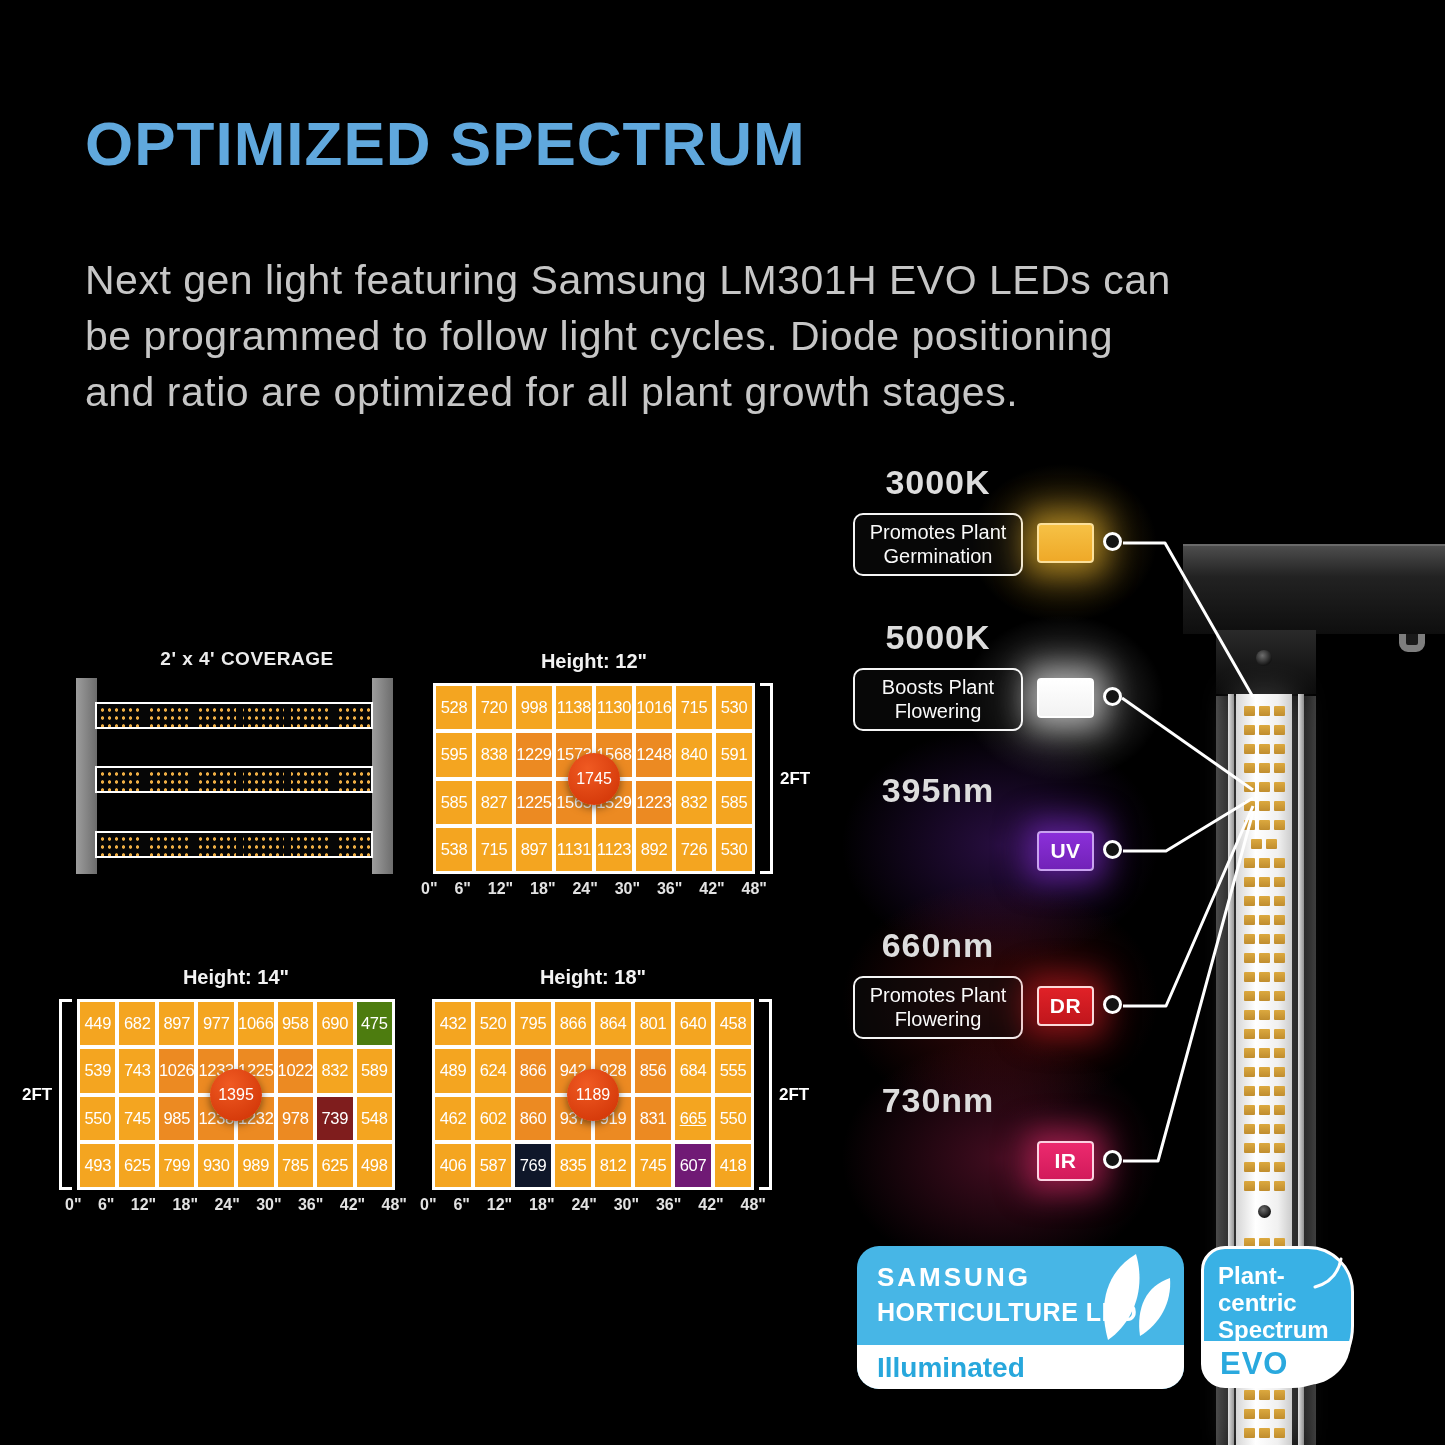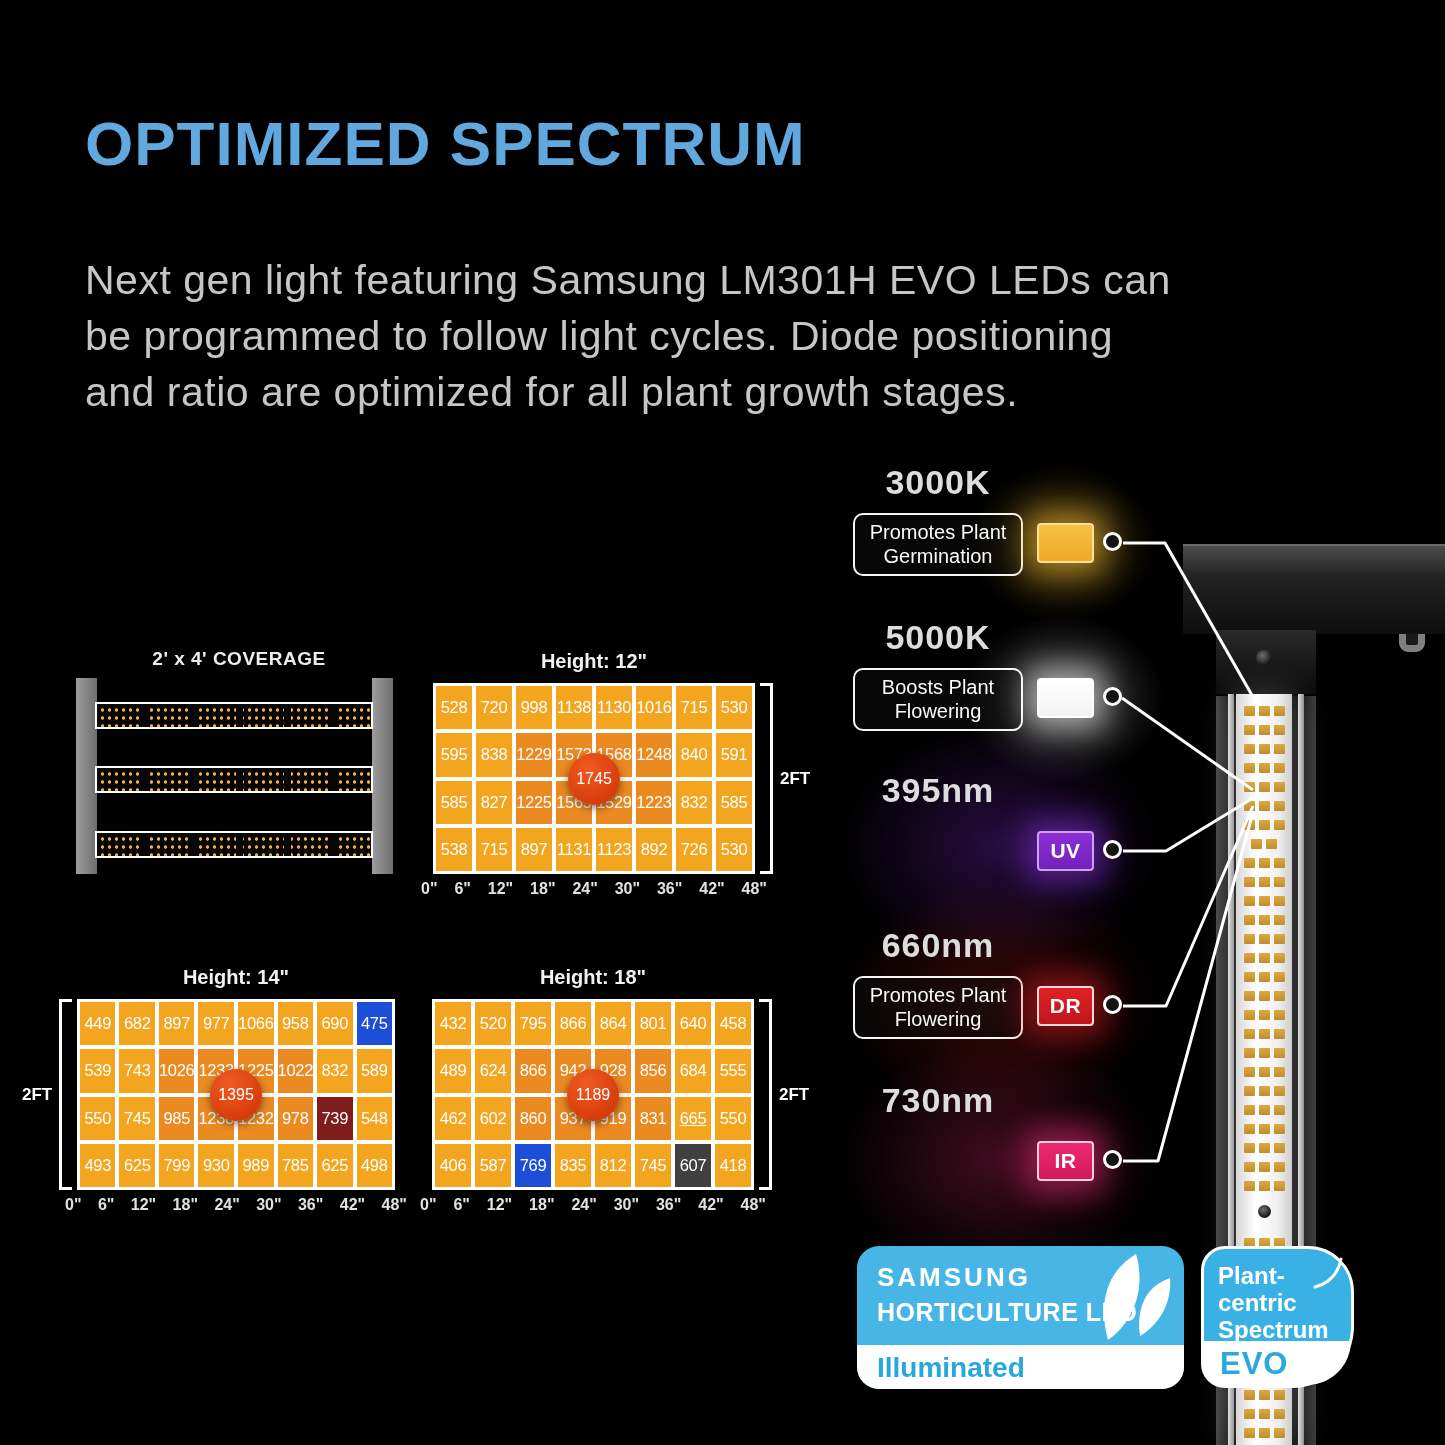--- a/index.html
+++ b/index.html
@@ -8,21 +8,21 @@
   #stage{position:absolute;inset:0;width:1445px;height:1445px;background:#000;}
 
   
   #main-title{position:absolute;left:85px;top:108px;font-size:62px;font-weight:bold;
               letter-spacing:1px;}
   #intro{position:absolute;left:85px;top:252px;font-size:41px;line-height:56px;
          color:#C6C6C6;letter-spacing:.5px;}
 
   
   #coverage{position:absolute;left:75px;top:648px;width:320px;height:240px;}
-  #coverage .cov-title{position:absolute;left:4px;top:0;width:320px;text-align:center;
+  #coverage .cov-title{position:absolute;left:12px;top:0;width:320px;text-align:center;
       color:#ECECEC;font-size:19px;font-weight:bold;letter-spacing:.5px;}
   .cov-rail{position:absolute;top:30px;width:21px;height:196px;
       background:linear-gradient(90deg,#9d9d9d,#6d6d6d);}
   .cov-bar{position:absolute;left:20px;width:278px;height:27px;box-sizing:border-box;
       border:2px solid #fff;background-color:#060606;
       background-image:
         repeating-linear-gradient(90deg,rgba(0,0,0,0) 0 41px,#060606 41px 48px),
         radial-gradient(circle,#EFAE44 1.4px,rgba(0,0,0,0) 2px);
       background-size:auto,7px 8px;background-position:2px 2px;}
 
@@ -176,21 +176,21 @@
       <div class="depth" style="left: 780px; top: 768.5px;">2FT</div>
       <div class="hm-title" style="left: 77px; top: 966px; width: 318px;">Height: 14"</div>
       <div class="hm-grid" style="left: 77px; top: 999px; width: 318px; height: 191px; position: absolute;">
         <div class="hm-cell" style="background: rgb(244, 165, 32);">449</div>
         <div class="hm-cell" style="background: rgb(244, 165, 32);">682</div>
         <div class="hm-cell" style="background: rgb(244, 165, 32);">897</div>
         <div class="hm-cell" style="background: rgb(244, 165, 32);">977</div>
         <div class="hm-cell" style="background: rgb(244, 165, 32);">1066</div>
         <div class="hm-cell" style="background: rgb(244, 165, 32);">958</div>
         <div class="hm-cell" style="background: rgb(244, 165, 32);">690</div>
-        <div class="hm-cell" style="background: #1d4ed8;">475</div>
+        <div class="hm-cell" style="background: #4d7c0f;">475</div>
         <div class="hm-cell" style="background: rgb(244, 165, 32);">539</div>
         <div class="hm-cell" style="background: rgb(244, 165, 32);">743</div>
         <div class="hm-cell hot" style="background: rgb(236, 138, 34);">1026</div>
         <div class="hm-cell hot" style="background: rgb(236, 138, 34);">1233</div>
         <div class="hm-cell hot" style="background: rgb(236, 138, 34);">1225</div>
         <div class="hm-cell hot" style="background: rgb(236, 138, 34);">1022</div>
         <div class="hm-cell" style="background: rgb(244, 165, 32);">832</div>
         <div class="hm-cell" style="background: rgb(244, 165, 32);">589</div>
         <div class="hm-cell" style="background: rgb(244, 165, 32);">550</div>
         <div class="hm-cell" style="background: rgb(244, 165, 32);">745</div>
@@ -244,25 +244,25 @@
         <div class="hm-cell" style="background: rgb(244, 165, 32);">462</div>
         <div class="hm-cell" style="background: rgb(244, 165, 32);">602</div>
         <div class="hm-cell hot" style="background: rgb(236, 138, 34);">860</div>
         <div class="hm-cell hot" style="background: rgb(236, 138, 34);">937</div>
         <div class="hm-cell hot" style="background: rgb(236, 138, 34);">919</div>
         <div class="hm-cell hot" style="background: rgb(236, 138, 34);">831</div>
         <div class="hm-cell" style="background: rgb(244, 165, 32); text-decoration: underline;">665</div>
         <div class="hm-cell" style="background: rgb(244, 165, 32);">550</div>
         <div class="hm-cell" style="background: rgb(244, 165, 32);">406</div>
         <div class="hm-cell" style="background: rgb(244, 165, 32);">587</div>
-        <div class="hm-cell" style="background: #1d4ed8;">769</div>
+        <div class="hm-cell" style="background: #0f172a;">769</div>
         <div class="hm-cell" style="background: rgb(244, 165, 32);">835</div>
         <div class="hm-cell" style="background: rgb(244, 165, 32);">812</div>
         <div class="hm-cell" style="background: rgb(244, 165, 32);">745</div>
-        <div class="hm-cell" style="background: #404040;">607</div>
+        <div class="hm-cell" style="background: #701a75;">607</div>
         <div class="hm-cell" style="background: rgb(244, 165, 32);">418</div>
         <div class="hm-peak">1189</div>
       </div>
       <div class="hm-axis" style="left: 420px; top: 1196px; width: 346px;">
         <span>0"</span>
         <span>6"</span>
         <span>12"</span>
         <span>18"</span>
         <span>24"</span>
         <span>30"</span>

